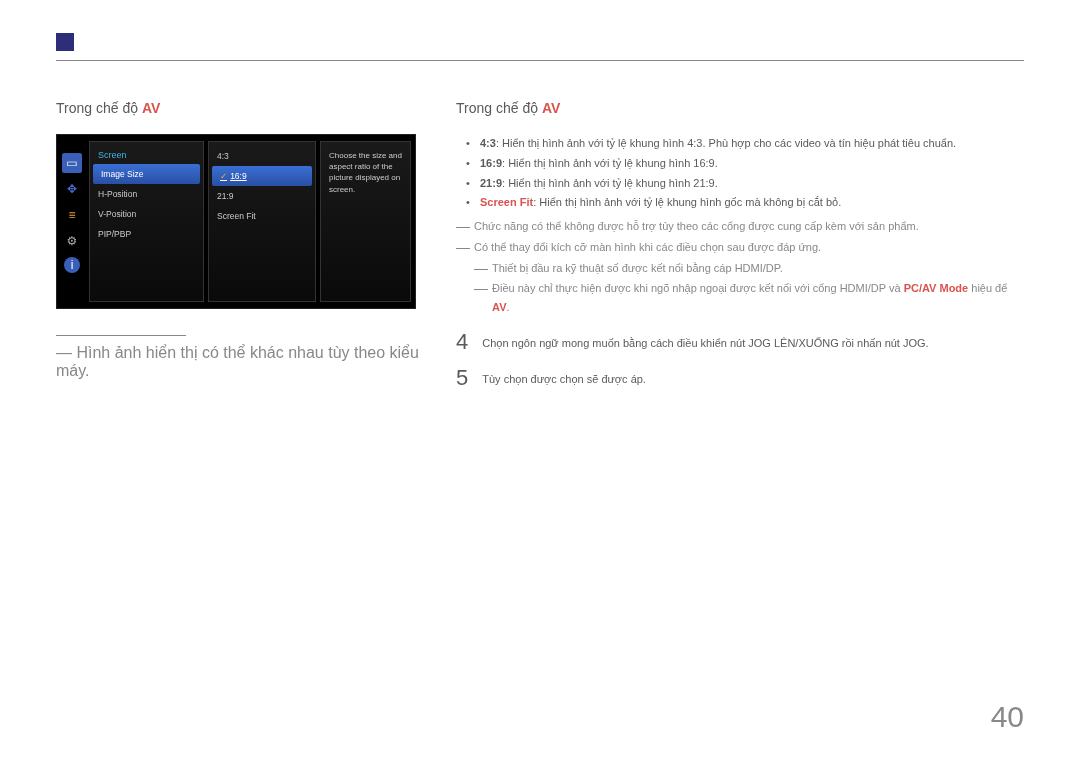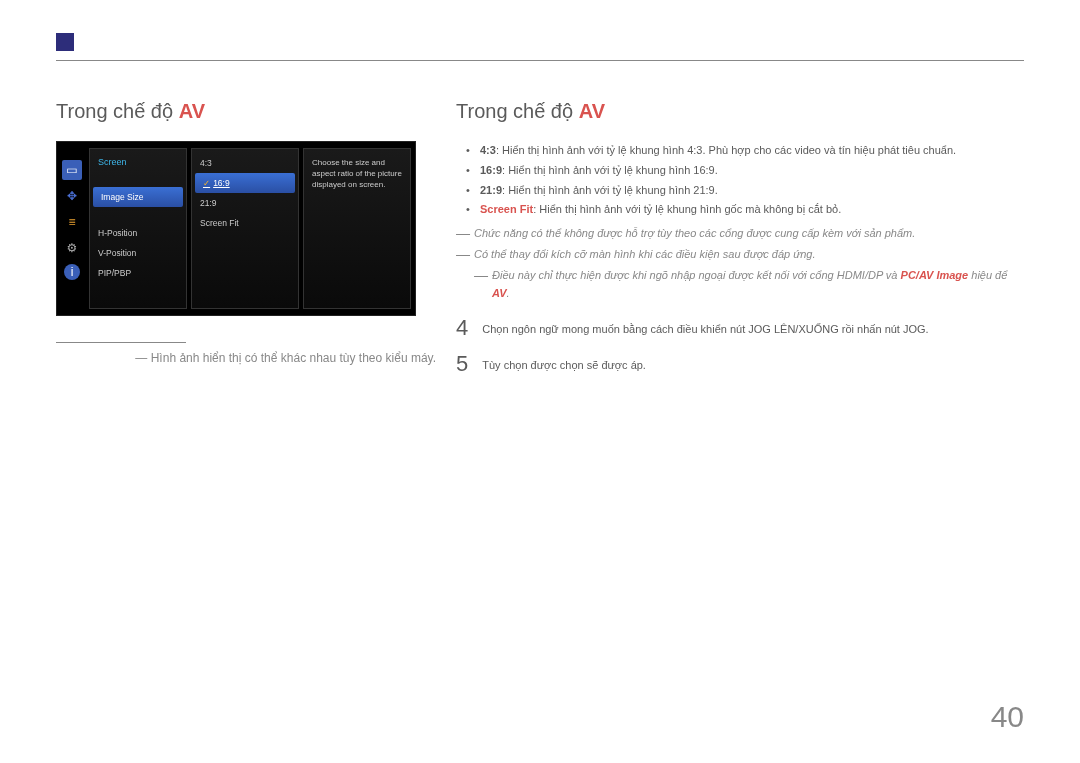--- a/index.html
+++ b/index.html
@@ -36,21 +36,21 @@
   }
   .left-col {
     width: 400px;
     flex-shrink: 0;
     padding-right: 20px;
   }
   .right-col {
     flex: 1;
   }
   .section-heading {
-    font-size: 20px;
+    font-size: 14px;
     color: #5a5a5a;
     font-weight: normal;
     margin-bottom: 18px;
   }
   .section-heading .accent {
     color: #d9534f;
     font-weight: bold;
   }
   
   .osd {
@@ -95,41 +95,41 @@
     color: #aaa;
   }
   .osd-icon.info {
     background: #3a5fb8;
     color: #fff;
     border-radius: 50%;
     width: 16px;
     height: 16px;
   }
   .osd-menu {
-    width: 98px;
+    width: 115px;
     background: linear-gradient(#1a1a1a, #0a0a0a);
     border: 1px solid #333;
     margin: 6px 2px;
     padding: 4px 0;
   }
   .osd-menu-title {
     color: #3db5e8;
     font-size: 9px;
     padding: 4px 8px;
   }
   .osd-menu-item {
     padding: 5px 8px;
     color: #ccc;
     font-size: 8.5px;
   }
   .osd-menu-item.selected {
     background: linear-gradient(#3a6fd4, #2a4fa4);
     color: #fff;
     border-radius: 2px;
-    margin: 16px 3px;
+    margin: 0 3px;
   }
   .osd-submenu {
     width: 108px;
     background: linear-gradient(#1a1a1a, #0a0a0a);
     border: 1px solid #333;
     margin: 6px 2px;
     padding: 4px 0;
   }
   .osd-submenu-item {
     padding: 5px 8px;
@@ -158,23 +158,22 @@
     line-height: 1.4;
   }
   .footnote-rule {
     width: 130px;
     height: 1px;
     background: #888;
     margin-top: 26px;
     margin-bottom: 8px;
   }
   .footnote {
-    font-size: 12px;
+    font-size: 16px;
     color: #888;
-    text-align: right;
   }
   .footnote::before {
     content: "― ";
   }
   
   .bullet-list {
     list-style: none;
     font-size: 11px;
     color: #5a5a5a;
     line-height: 1.8;
@@ -199,21 +198,20 @@
   .dash-block {
     font-size: 11px;
     color: #888;
     line-height: 1.7;
     margin-top: 4px;
   }
   .dash-line {
     position: relative;
     padding-left: 18px;
     margin-bottom: 2px;
-    font-style: italic;
   }
   .dash-line::before {
     content: "―";
     position: absolute;
     left: 0;
     top: -2px;
     font-size: 14px;
   }
   .dash-sub {
     margin-left: 18px;
@@ -299,24 +297,25 @@
 
     <ul class="bullet-list">
       <li><span class="label">4:3</span><span>: Hiển thị hình ảnh với tỷ lệ khung hình 4:3. Phù hợp cho các video và tín hiệu phát tiêu chuẩn.</span></li>
       <li><span class="label">16:9</span><span>: Hiển thị hình ảnh với tỷ lệ khung hình 16:9.</span></li>
       <li><span class="label">21:9</span><span>: Hiển thị hình ảnh với tỷ lệ khung hình 21:9.</span></li>
       <li><span class="accent-label">Screen Fit</span><span>: Hiển thị hình ảnh với tỷ lệ khung hình gốc mà không bị cắt bỏ.</span></li>
     </ul>
 
     <div class="dash-block">
       <div class="dash-line">Chức năng có thể không được hỗ trợ tùy theo các cổng được cung cấp kèm với sản phẩm.</div>
-      <div class="dash-line">Có thể thay đổi kích cỡ màn hình khi các điều kiện sau được đáp ứng.</div>
+      <div class="dash-line">Có thể thay đổi kích cỡ màn hình khi các điều chọn sau được đáp ứng.</div>
       <div class="dash-sub">
+        <div class="dash-line">Thiết bị đầu ra kỹ thuật số được kết nối bằng cáp HDMI/DP.</div>
         <div class="dash-line">
-          <span>Điều này chỉ thực hiện được khi ngõ nhập ngoại được kết nối với cổng HDMI/DP và </span><span class="accent-inline">PC/AV Image</span><span> hiệu để </span><span class="accent-inline">AV</span><span>.</span>
+          <span>Điều này chỉ thực hiện được khi ngõ nhập ngoại được kết nối với cổng HDMI/DP và </span><span class="accent-inline">PC/AV Mode</span><span> hiệu để </span><span class="accent-inline">AV</span><span>.</span>
         </div>
       </div>
     </div>
 
     <div class="numbered">
       <div class="num">4</div>
       <div class="txt">Chọn ngôn ngữ mong muốn bằng cách điều khiển nút JOG LÊN/XUỐNG rồi nhấn nút JOG.</div>
     </div>
     <div class="numbered">
       <div class="num">5</div>

